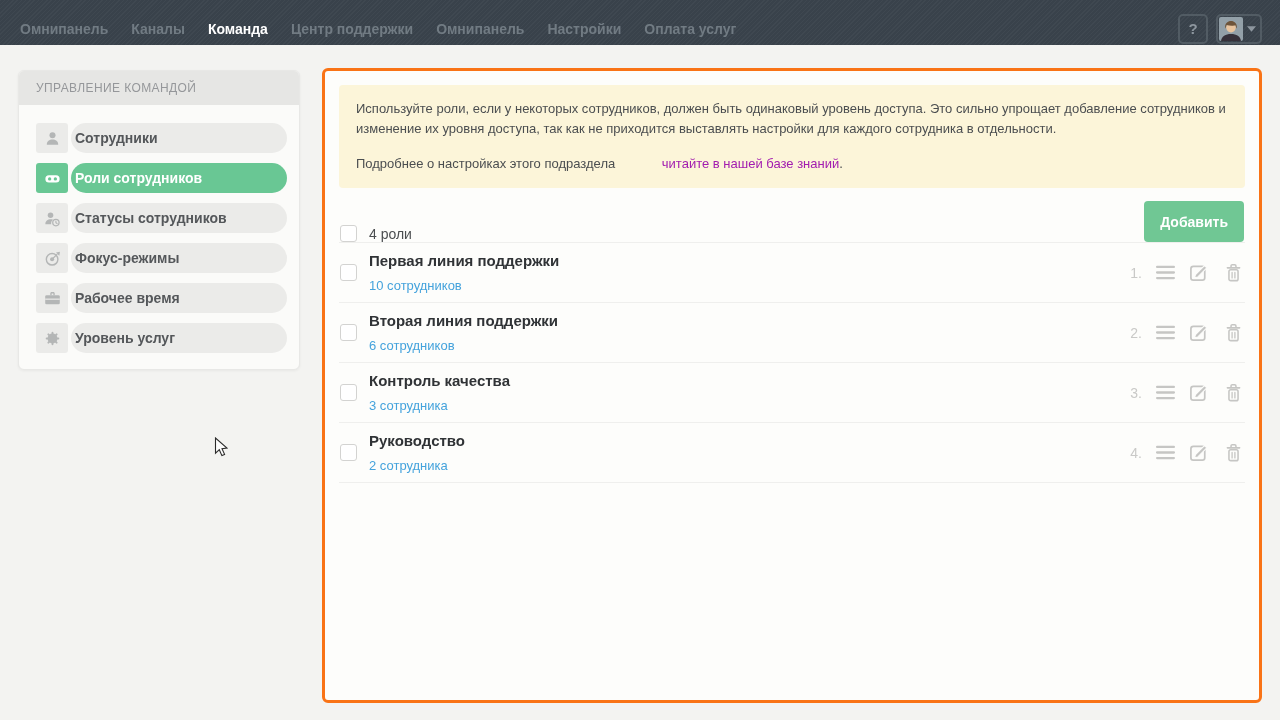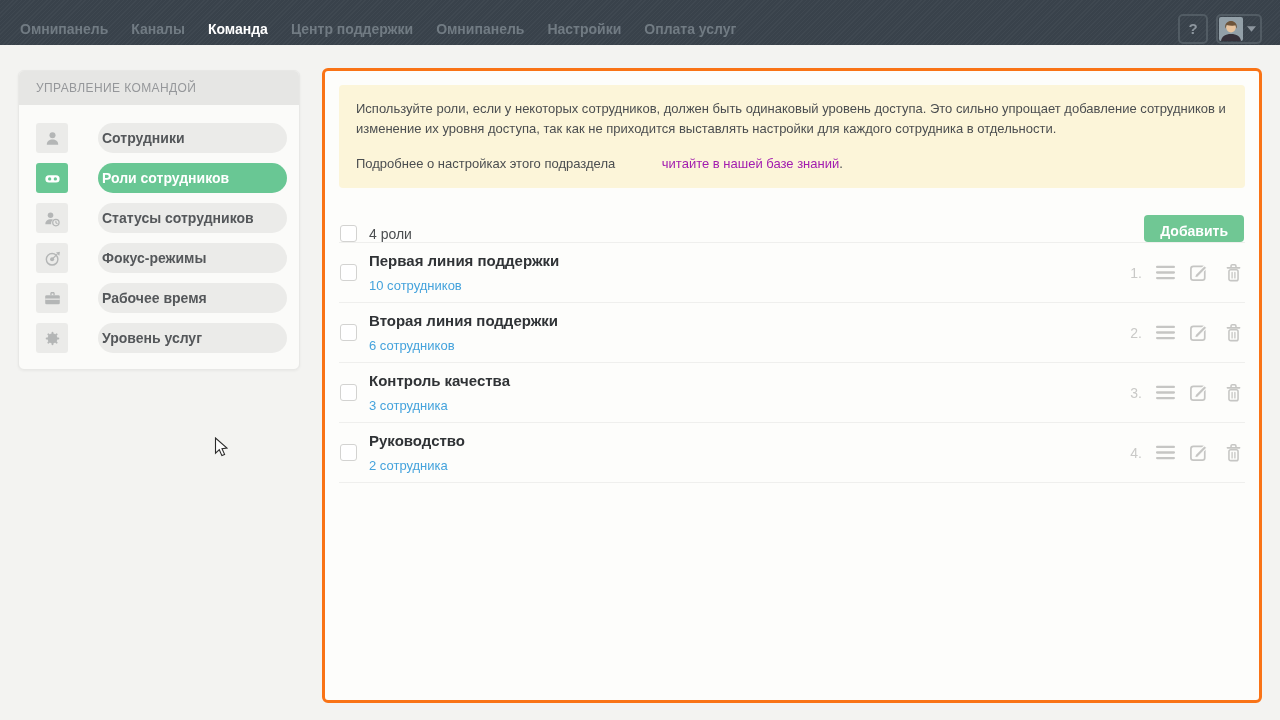--- a/index.html
+++ b/index.html
@@ -49,21 +49,20 @@
   .sidebar-item { display:flex; gap:3px; height:30px; cursor:pointer; }
   .sidebar-item .icon-box {
     width:32px; flex:none; background:#ebebe9; border-radius:3px;
     display:flex; align-items:center; justify-content:center; color:#b4b6b6;
   }
   .sidebar-item .icon-box svg { width:19px; height:19px; }
   .sidebar-item .label-box {
     flex:1; background:#ebebe9; border-radius:15px;
     font-size:14px; font-weight:bold; color:#54575a; line-height:30px; padding-left:4px;
     white-space:nowrap;
-    margin-left:27px;
   }
   .sidebar-item.active .icon-box, .sidebar-item.active .label-box { background:#69c794; color:#fff; }
   .cut { fill:#ebebe9; }
 
   
   .main-card {
     position:absolute; left:322px; top:68px; width:940px; height:635px;
     background:#fdfdfb; border:3px solid #f97316; border-radius:6px;
     padding:14px;
   }
@@ -72,21 +71,21 @@
     font-size:13px; color:#4b4e50; line-height:20px;
   }
   .info-box .para2 { margin-top:15px; }
   .info-link { color:#a21caf; cursor:pointer; text-decoration:none;margin-left:43px; }
 
   .toolbar { display:flex; align-items:flex-end; height:55px; border-bottom:1px solid #efefed; padding:0 1px; }
   .checkbox { width:17px; height:17px; border:1px solid #d3d3d1; border-radius:3px; background:#fff; flex:none; cursor:pointer; }
   .count { margin-left:12px; font-size:14px; color:#4b4e50; }
   .add-btn {
     margin-left:auto; background:#70c794; color:#fff; font-size:14px; font-weight:bold;
-    border:none; border-radius:4px; height:27px; padding:8px 16px; cursor:pointer;
+    border:none; border-radius:4px; height:41px; padding:8px 16px; cursor:pointer;
     font-family:inherit;
   }
 
   .role-row { display:flex; align-items:center; height:60px; border-bottom:1px solid #efefed; padding:0 1px; }
   .role-info { margin-left:12px; }
   .role-name { font-size:15px; font-weight:bold; color:#303336; line-height:18px; cursor:default; }
   .role-members { font-size:13px; color:#45a3dc; line-height:16px; margin-top:8px; cursor:pointer; width:max-content; }
   .role-actions { margin-left:auto; display:flex; align-items:center; gap:13px; }
   .role-order { font-size:14px; color:#c9c9c7; }
   .action-icon { width:21px; height:21px; color:#c6c6c4; cursor:pointer; display:flex; align-items:center; justify-content:center; }

